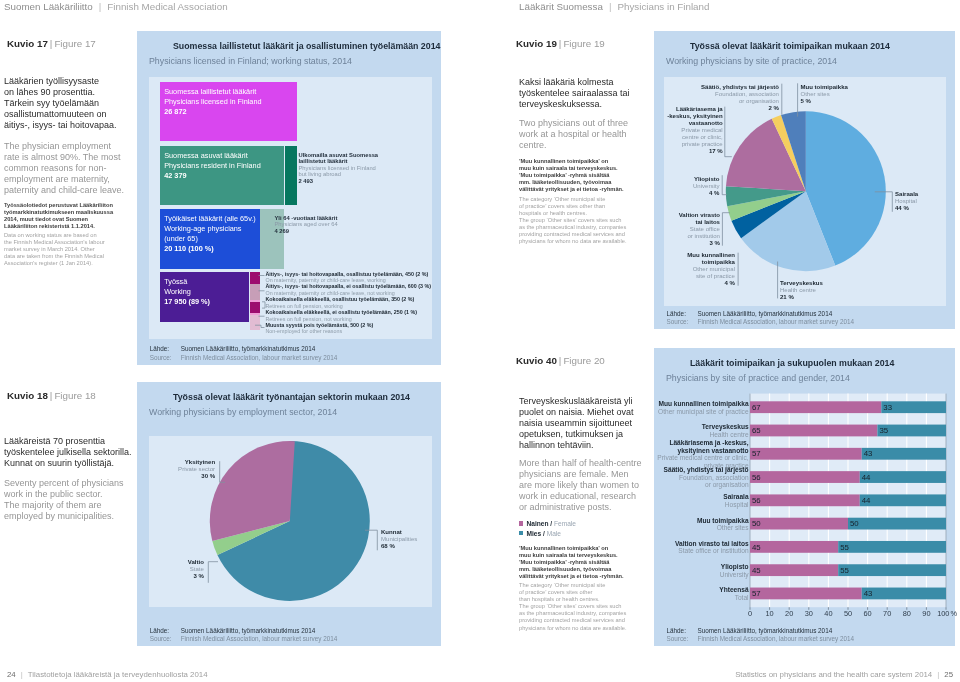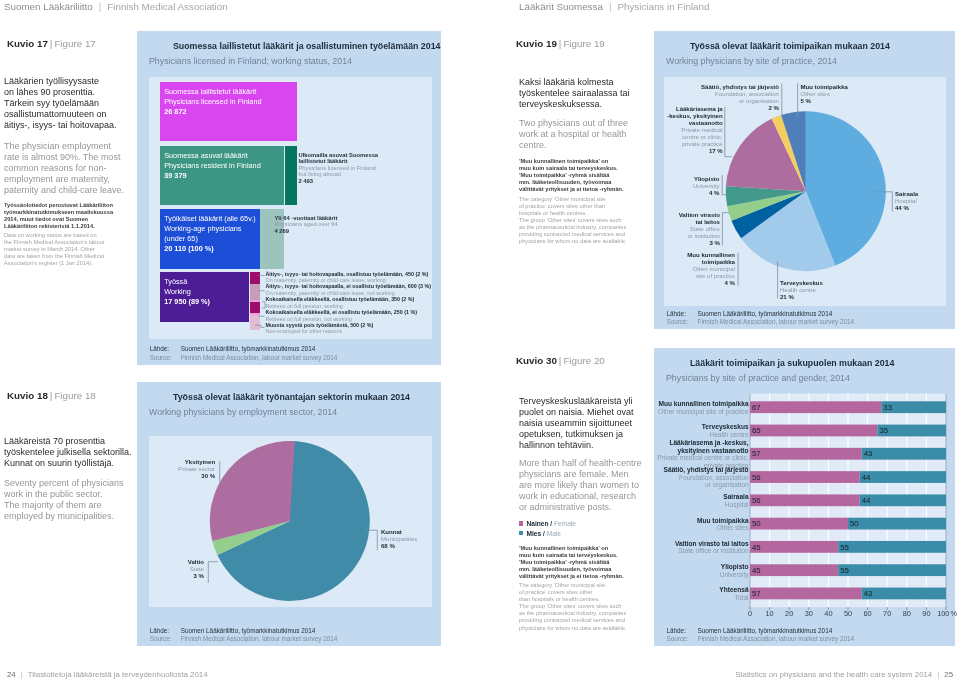--- a/index.html
+++ b/index.html
@@ -119,21 +119,21 @@
 </div>
 <div class="abs" id="fig17-chart" style="left:149px; top:77px; width:282.7px; height:262px;">
     <div class="blk" style="left: 11px; top: 5px; width: 137px; height: 59px; background: #d946ef;">
       <div class="t" style="top: 5.3px;">Suomessa laillistetut lääkärit</div>
       <div class="t" style="top: 15.15px;">Physicians licensed in Finland</div>
       <div class="t" style="top: 25px; font-weight: bold;">26 872</div>
     </div>
     <div class="blk" style="left: 11px; top: 69px; width: 124px; height: 59px; background: rgb(61, 150, 131);">
       <div class="t" style="top: 5.3px;">Suomessa asuvat lääkärit</div>
       <div class="t" style="top: 15.15px;">Physicians resident in Finland</div>
-      <div class="t" style="top: 25px; font-weight: bold;">39 379</div>
+      <div class="t" style="top: 25px; font-weight: bold;">42 379</div>
     </div>
     <div class="blk" style="left: 136px; top: 69px; width: 12px; height: 59px; background: rgb(6, 119, 95);"></div>
     <div class="blk" style="left: 11px; top: 132px; width: 100px; height: 60px; background: #1d4ed8;">
       <div class="t" style="top: 5.3px;">Työikäiset lääkärit  (alle 65v.)</div>
       <div class="t" style="top: 15.15px;">Working-age physicians</div>
       <div class="t" style="top: 25px;">(under 65)</div>
       <div class="t" style="top: 34.85px; font-weight: bold;">20 110 (100 %)</div>
     </div>
     <div class="blk" style="left: 111px; top: 132px; width: 24px; height: 60px; background: rgb(156, 195, 188);"></div>
     <div class="blk" style="left: 11px; top: 195px; width: 89px; height: 50px; background: #4c1d95;">
@@ -338,21 +338,21 @@
       <polyline points="58.2,98.2 58.2,117.7" fill="none" stroke="#7f8f9f" stroke-width="0.8"></polyline>
       <polyline points="58.2,117.7 62.8,117.7" fill="none" stroke="#7f8f9f" stroke-width="0.8"></polyline>
       <polyline points="60.8,29.7 60.8,79.7" fill="none" stroke="#7f8f9f" stroke-width="0.8"></polyline>
       <polyline points="60.8,79.7 67.8,79.7" fill="none" stroke="#7f8f9f" stroke-width="0.8"></polyline>
       <polyline points="117.8,6.7 117.8,37.7" fill="none" stroke="#7f8f9f" stroke-width="0.8"></polyline>
       <polyline points="133.6,6.3 133.6,39.7" fill="none" stroke="#7f8f9f" stroke-width="0.8"></polyline>
     </svg>
   </div>
 
 <div class="abs kuvio" style="left:516px; top:355px;">
-  <span class="fi">Kuvio 30</span><span class="sep">|</span><span class="en">Figure 20</span>
+  <span class="fi">Kuvio 40</span><span class="sep">|</span><span class="en">Figure 20</span>
 </div>
 <div class="abs lead-fi" style="left:519px; top:395.8px; width:140px;">Terveyskeskuslääkäreistä yli
 puolet on naisia. Miehet ovat
 naisia useammin sijoittuneet
 opetuksen, tutkimuksen ja
 hallinnon tehtäviin.</div>
 <div class="abs lead-en" style="left:519px; top:457.8px; width:140px;">More than half of health-centre
 physicians are female. Men
 are more likely than women to
 work in educational, research

